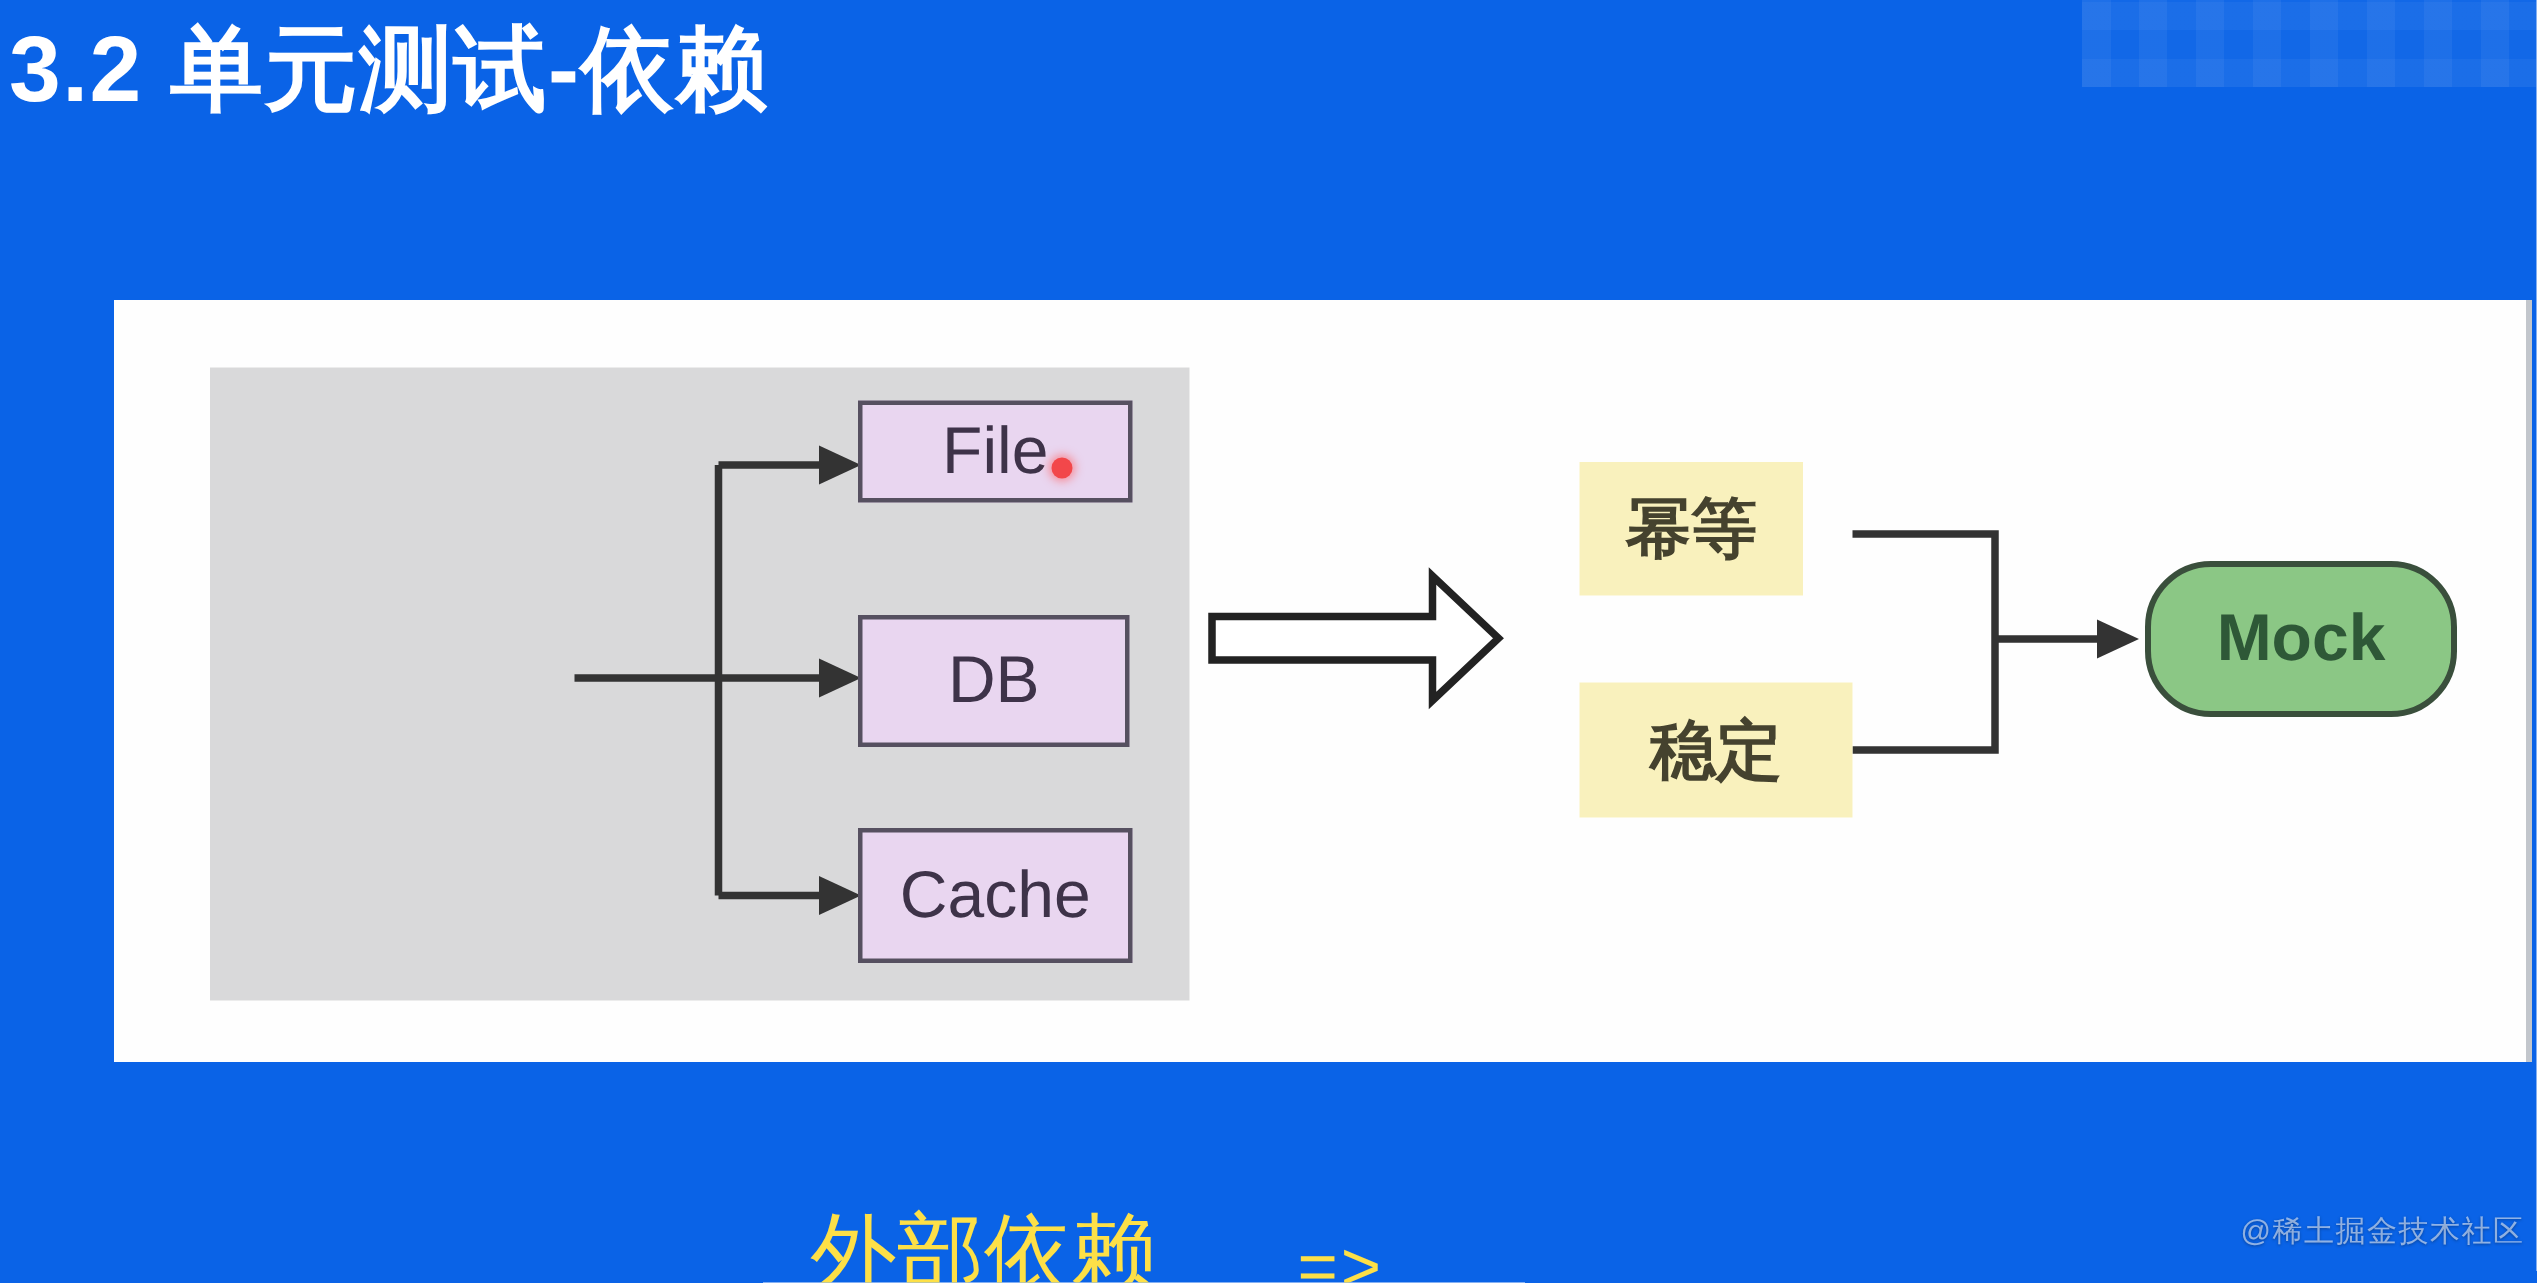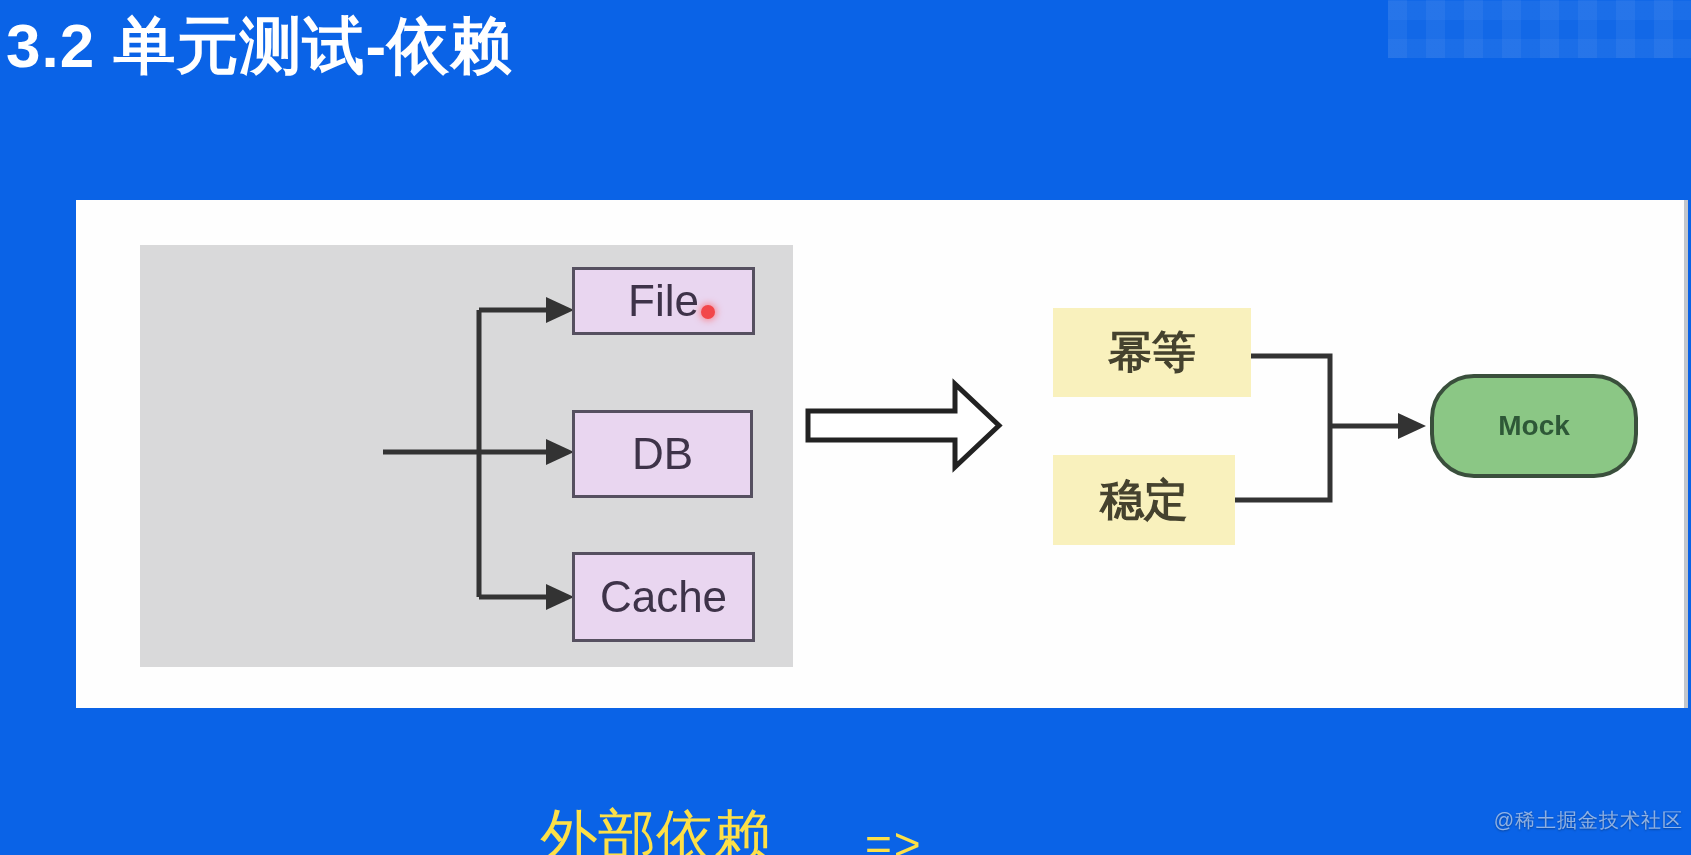--- a/index.html
+++ b/index.html
@@ -37,35 +37,35 @@
     background: #d9d9da;
   }
 
   .node { position: absolute; display: flex; align-items: center; justify-content: center; white-space: nowrap; }
 
   .node-green {
     background: #8bc785; border: 4px solid #3a4f3c; border-radius: 44px;
     color: #2e5837; font-size: 46px; font-weight: 600;
   }
   .node-unit { left: 180px; top: 400px; width: 203px; height: 105px; }
-  .node-mock { left: 1430px; top: 374px; width: 208px; height: 104px; font-size: 28px; }
+  .node-mock { left: 1430px; top: 374px; width: 208px; height: 104px; font-size: 44px; }
 
   .node-purple {
     background: #e9d6f0; border: 3px solid #565060;
     color: #3e3349; font-size: 44px; font-weight: 500;
   }
   .node-file  { left: 572px; top: 267px; width: 183px; height: 68px; }
   .node-db    { left: 572px; top: 410px; width: 181px; height: 88px; }
   .node-cache { left: 572px; top: 552px; width: 183px; height: 90px; }
 
   .node-yellow {
     background: #f9f1bd; border: none;
     color: #45422e; font-size: 44px; font-weight: 600;
   }
-  .node-idem   { left: 1053px; top: 308px; width: 198px; height: 89px; }
+  .node-idem   { left: 1053px; top: 308px; width: 149px; height: 89px; }
   .node-stable { left: 1053px; top: 455px; width: 182px; height: 90px; }
 
   .laser-dot {
     position: absolute; left: 701px; top: 305px; width: 14px; height: 14px;
     border-radius: 50%; background: #f2474a;
     box-shadow: 0 0 6px 2px rgba(255,90,90,0.55);
   }
 
   svg.connectors { position: absolute; left: 0; top: 0; pointer-events: none; }
 

